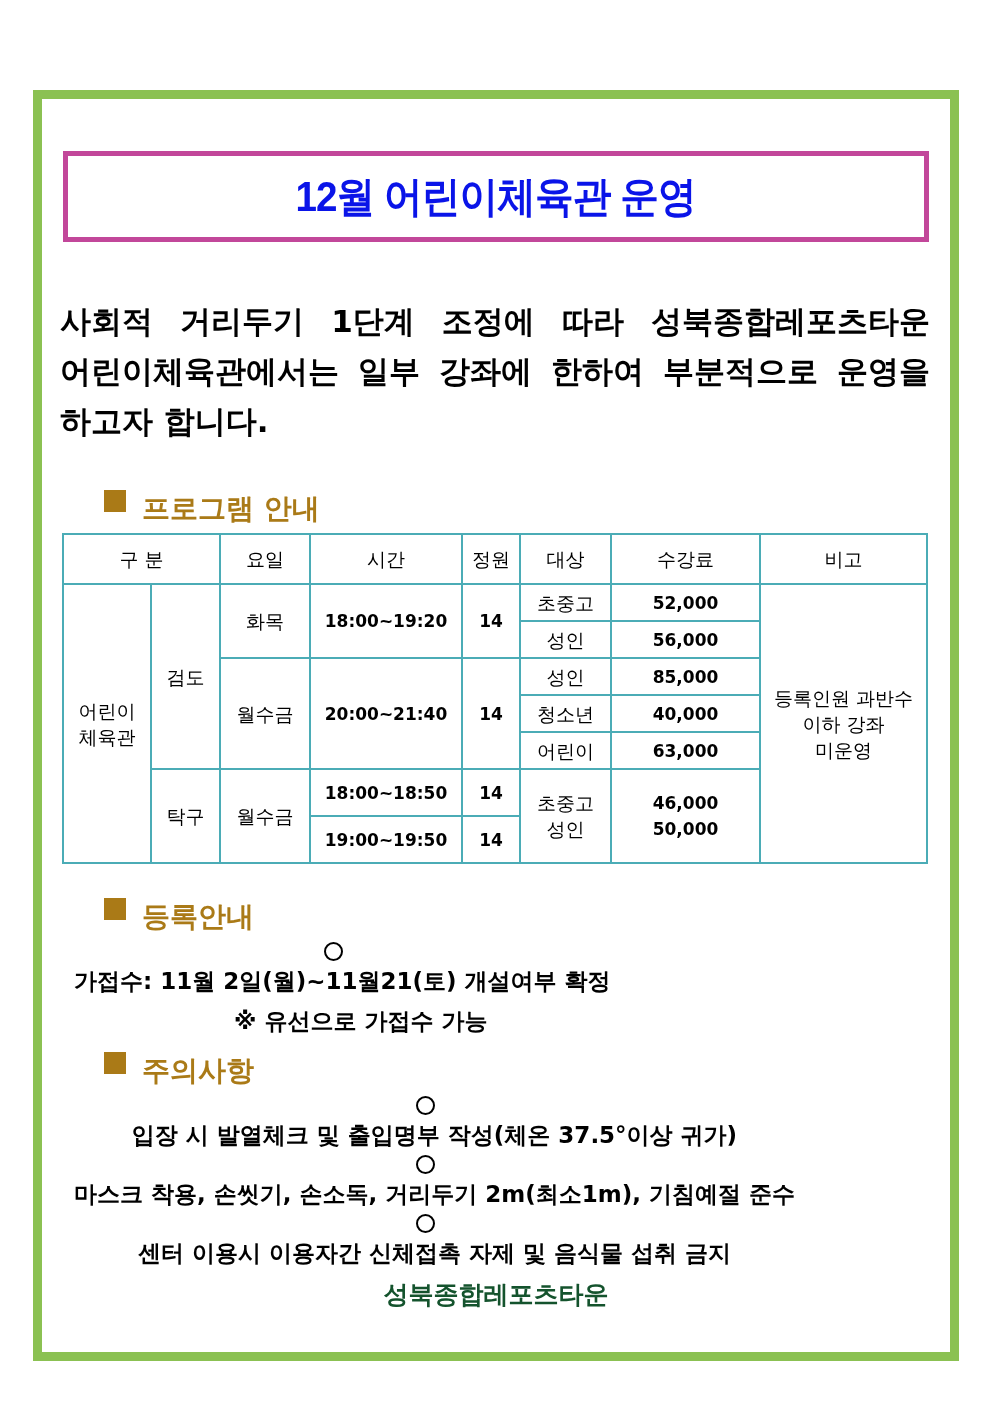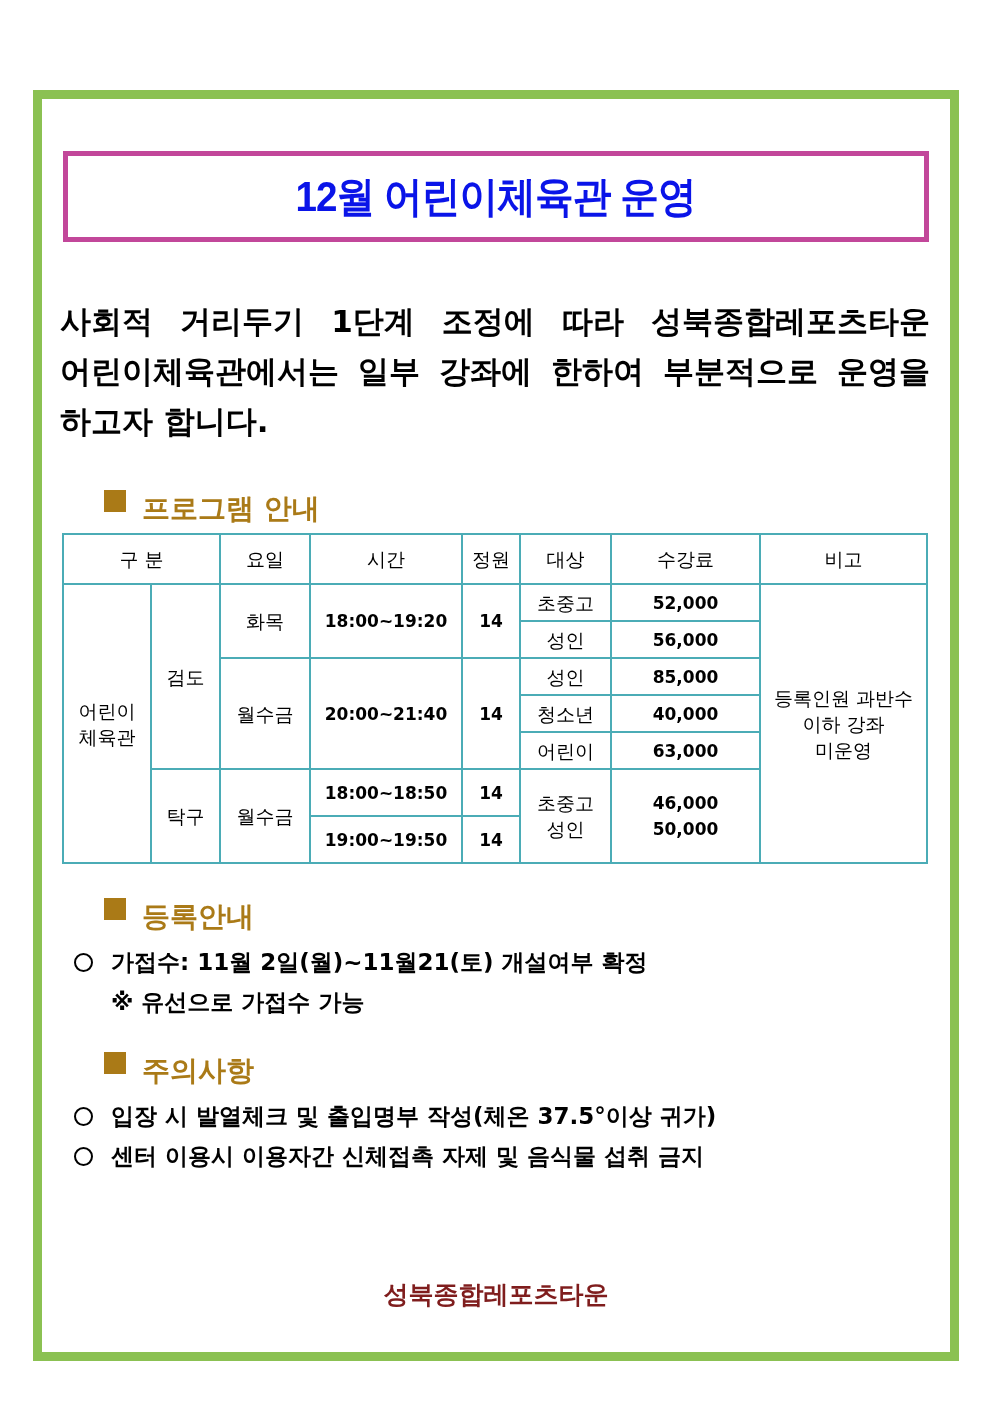--- a/index.html
+++ b/index.html
@@ -40,30 +40,30 @@
     border: 2px solid #4BACB6; text-align: center; vertical-align: middle;
     font-size: 19px; font-weight: normal; line-height: 26px;
   }
   table.prog th { font-weight: normal; }
   table.prog .num { font-family: "DejaVu Sans", sans-serif; font-weight: bold; font-size: 17px; border-radius: 14px; }
   table.prog .note { font-size: 19px; line-height: 26px; }
 
   .list {
     position: absolute; left: 74px; font-size: 23px; font-weight: bold; line-height: 40px;
   }
-  .list .item { display: flex; align-items: center; white-space: nowrap; }
+  .list .item { display: flex; align-items: center; white-space: nowrap; flex-direction: column; }
   .list .circle {
     width: 19px; height: 19px; border: 2px solid #000; border-radius: 50%;
     display: inline-block; margin-right: 18px; flex: none;
   }
   .list .sub { padding-left: 37px; }
 
   .footer {
     position: absolute; left: 0; width: 992px; top: 1278px; text-align: center;
-    font-family: "Liberation Sans", sans-serif; font-weight: bold; font-size: 25px; color: #7f1d1d;
+    font-family: "Liberation Sans", sans-serif; font-weight: bold; font-size: 25px; color: #14532d;
   }
 </style>
 </head>
 <body>
 
 <div class="frame"></div>
 
 <div class="title-box">
   <h1>12월 어린이체육관 운영</h1>
 </div>
@@ -179,17 +179,21 @@
   <span>주의사항</span>
 </div>
 
 <div class="list" style="top:1096px;">
   <div class="item">
     <span class="circle"></span>
     <span>입장 시 발열체크 및 출입명부 작성(체온 37.5°이상 귀가)</span>
   </div>
   <div class="item">
     <span class="circle"></span>
+    <span>마스크 착용, 손씻기, 손소독, 거리두기 2m(최소1m), 기침예절 준수</span>
+  </div>
+  <div class="item">
+    <span class="circle"></span>
     <span>센터 이용시 이용자간 신체접촉 자제 및 음식물 섭취 금지</span>
   </div>
 </div>
 
 <div class="footer">성북종합레포츠타운</div>
 
 </body></html>

